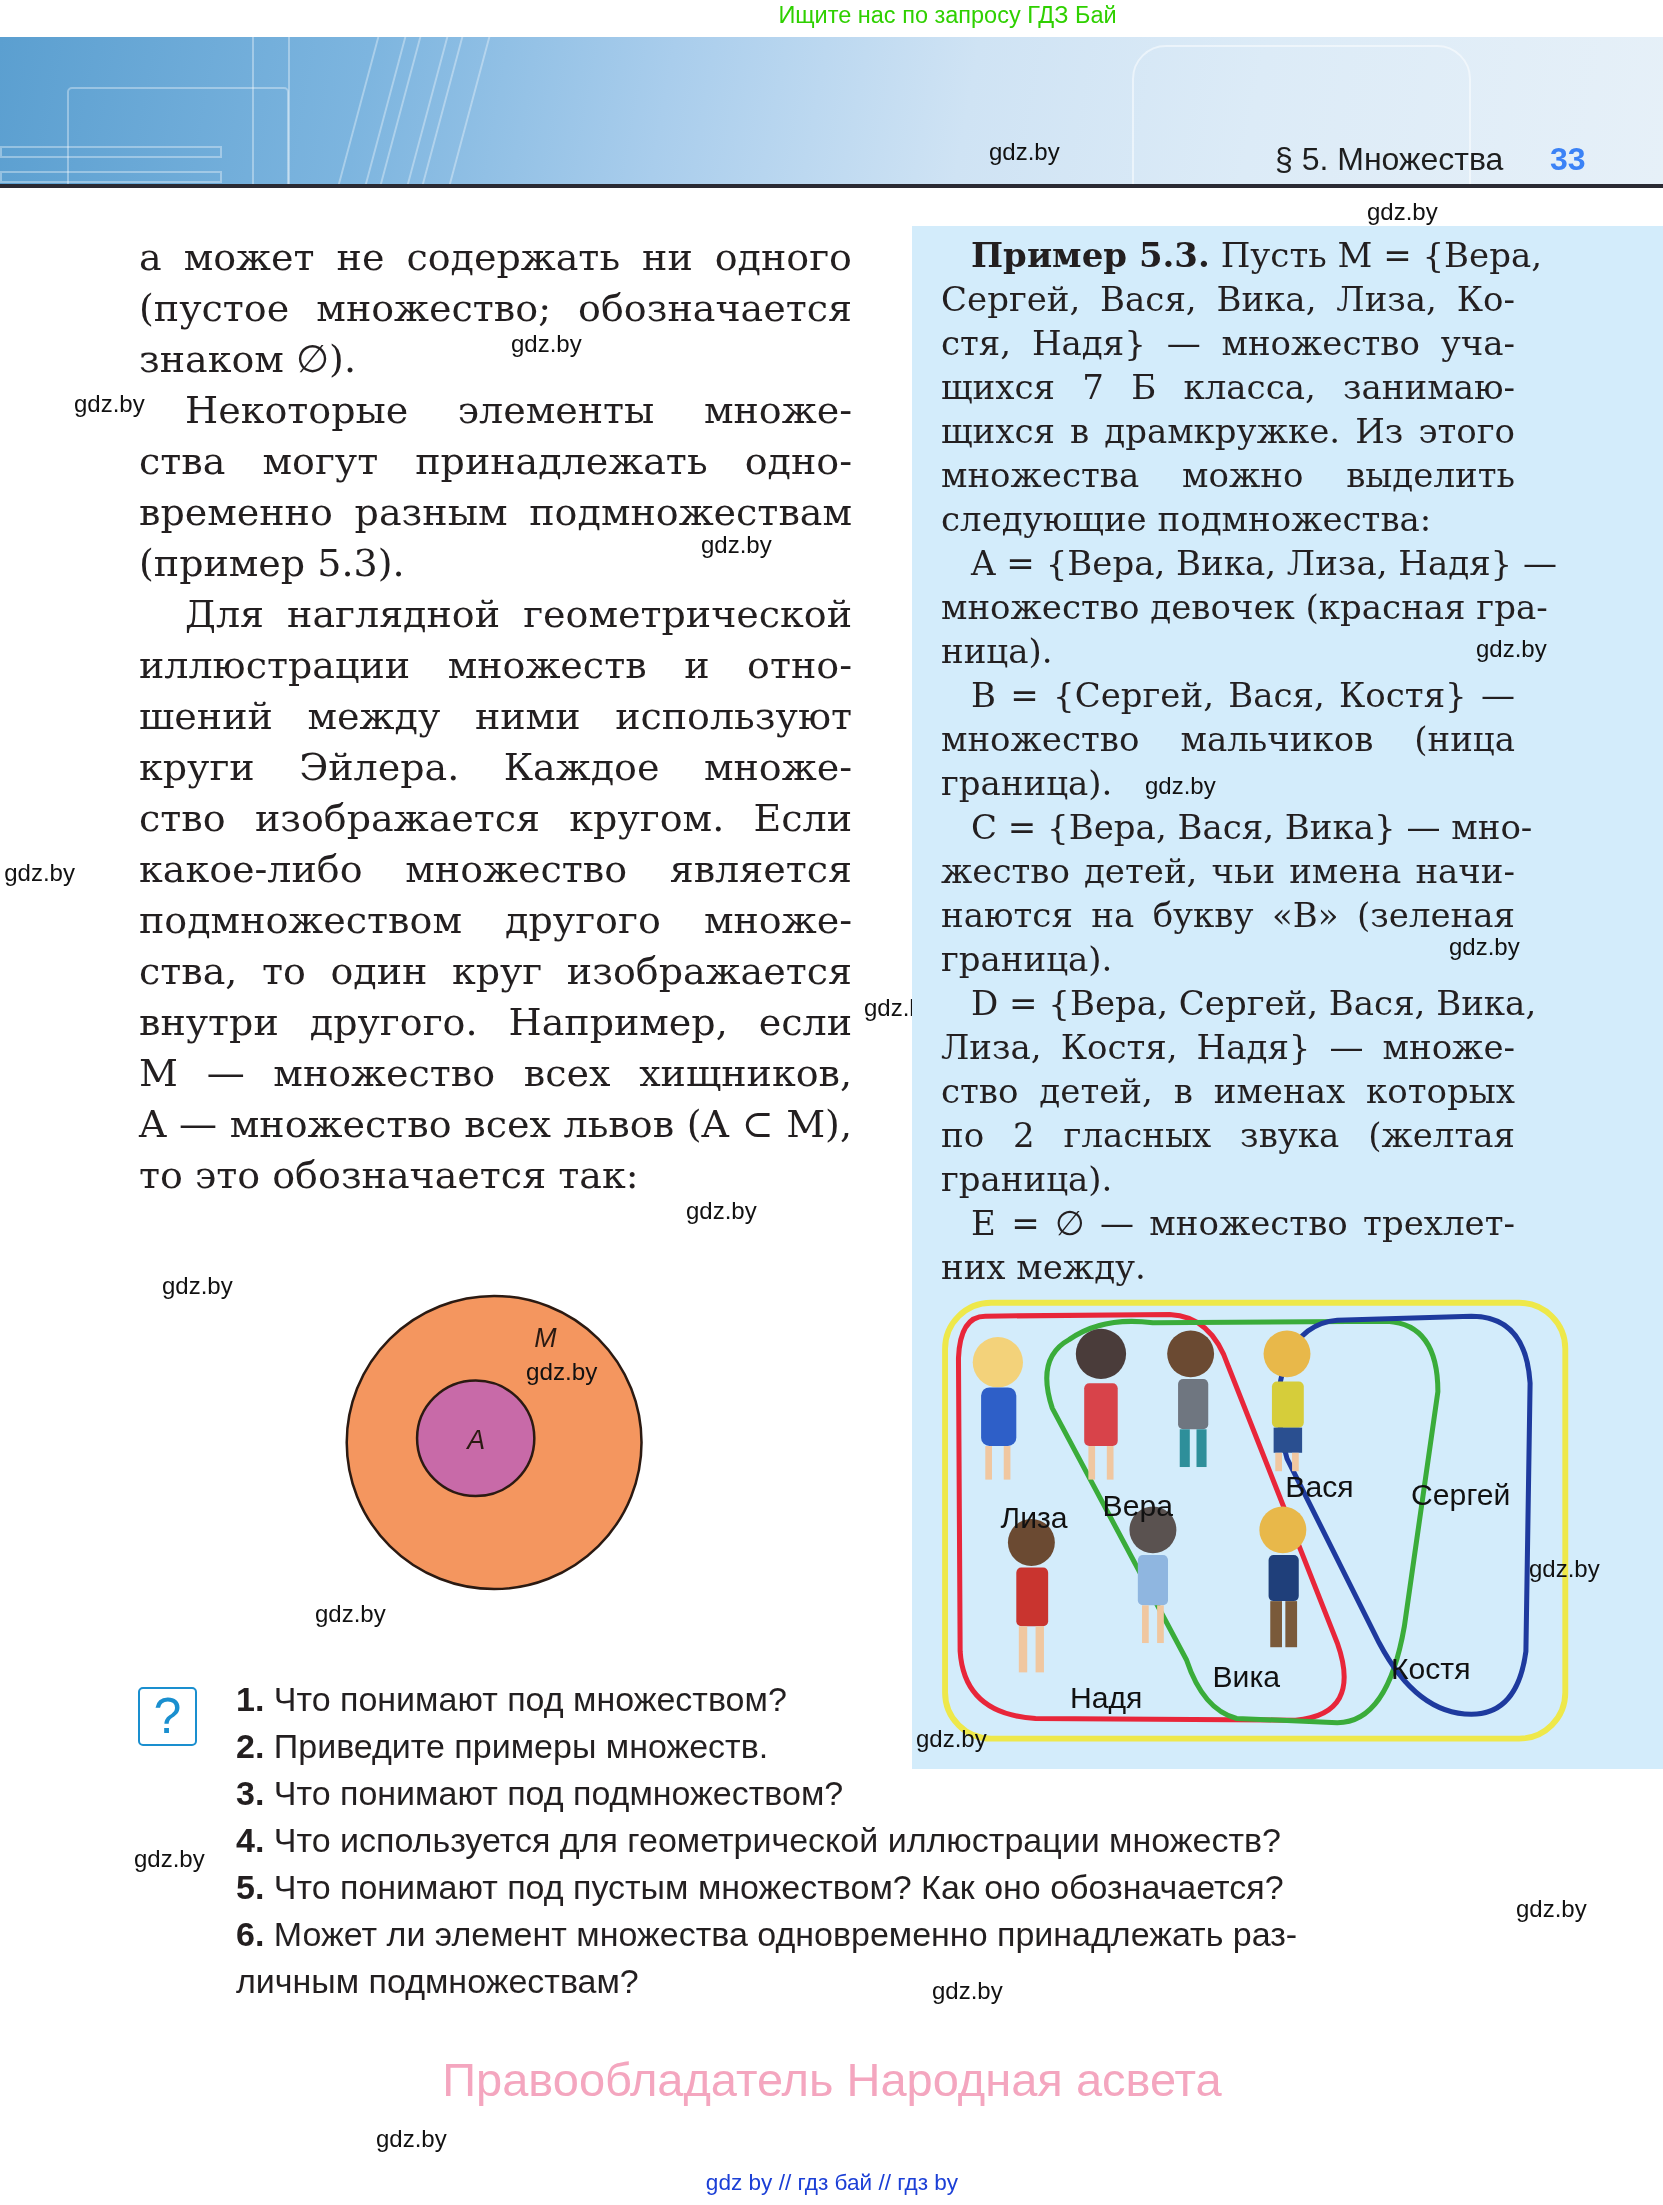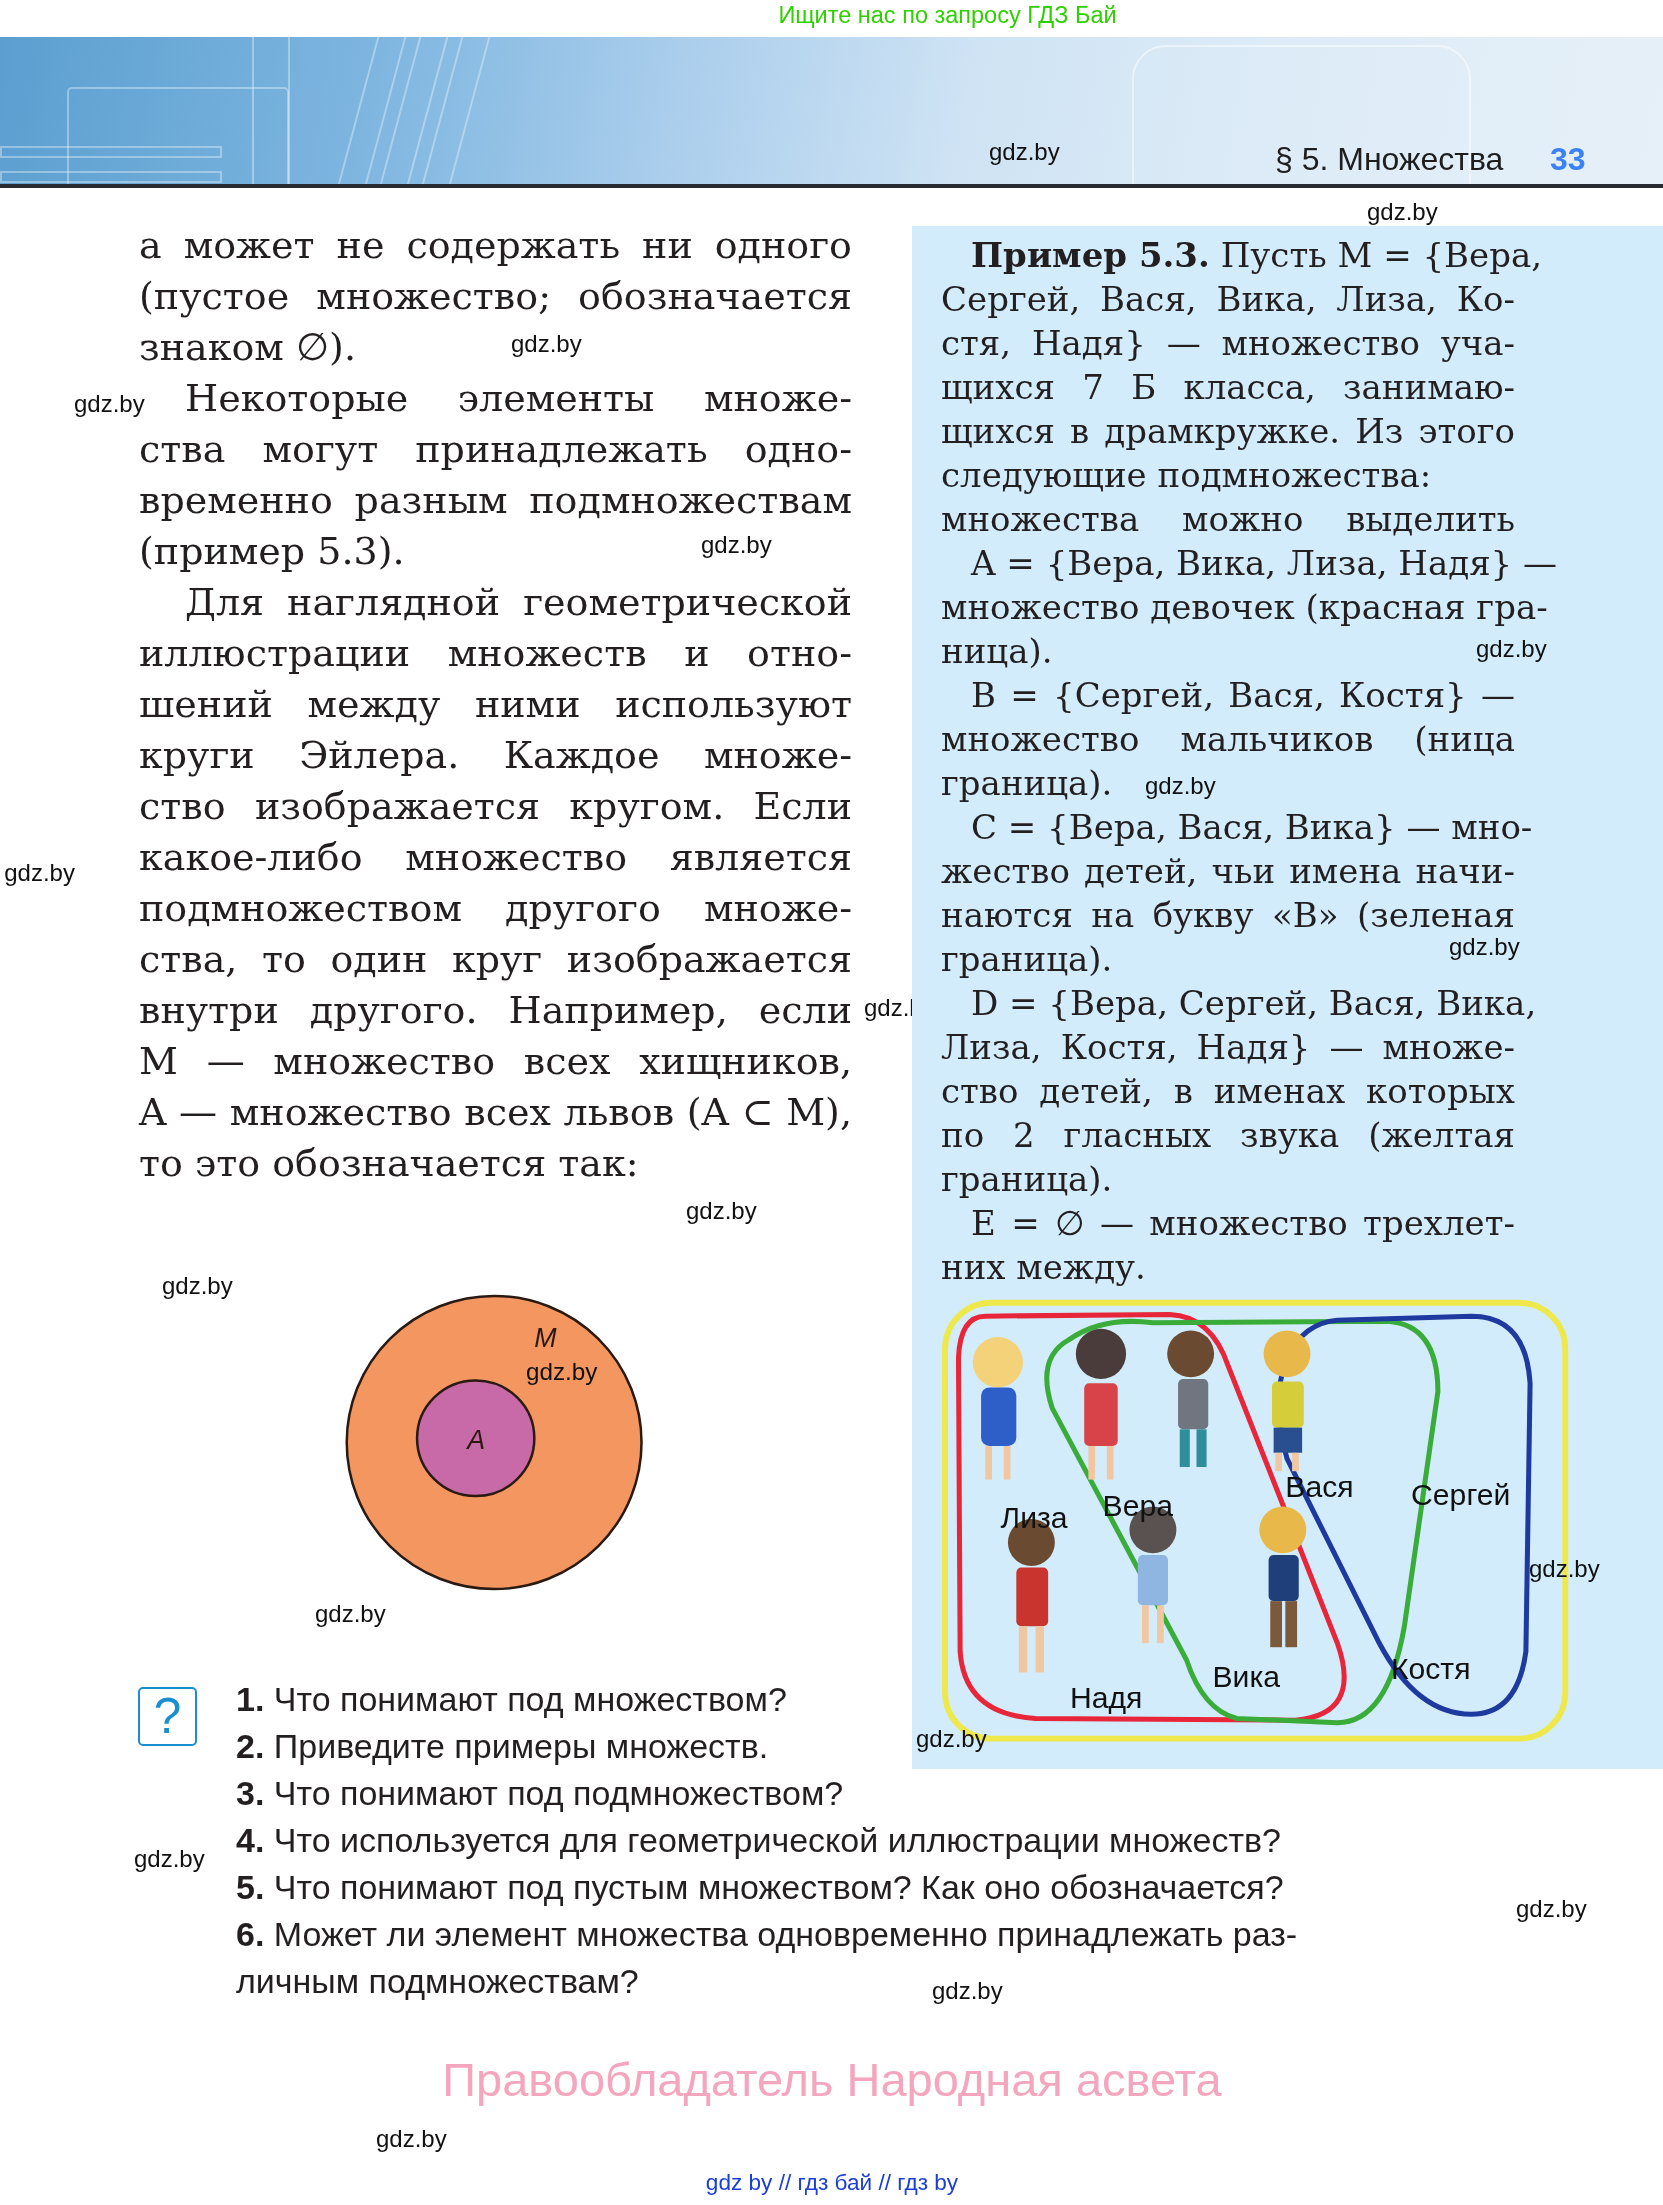--- a/index.html
+++ b/index.html
@@ -8,21 +8,21 @@
   .serif{font-family:"DejaVu Serif","Liberation Serif",serif;}
   .wm{position:absolute;font-family:"Liberation Sans",sans-serif;font-size:24px;color:#111;white-space:nowrap;}
   #top-search{top:1.7px;left:0;width:1895px;text-align:center;font-size:23.5px;color:#2fd000;font-family:"Liberation Sans",sans-serif;}
   #header-band{top:37px;left:0;width:1664px;height:149px;
     background:linear-gradient(100deg,#5b9fd0 0%,#7db5df 22%,#a9cdec 40%,#cfe3f4 58%,#dcebf7 75%,#e6f0f8 100%);overflow:hidden;}
   .trace{position:absolute;border:2.5px solid rgba(255,255,255,0.35);}
   #header-rule{top:184px;left:0;width:1664px;height:4.2px;background:#2a2a33;}
   #header-title{top:141px;left:1275px;font-size:32px;color:#1e1e1e;font-family:"Liberation Sans",sans-serif;text-align:center;}
   #header-page{top:141px;left:1550px;font-size:32px;font-weight:bold;color:#3b82f6;font-family:"Liberation Sans",sans-serif;}
 
-  .left-col{position:absolute;left:139px;width:713px;font-size:38px;line-height:51px;}
+  .left-col{position:absolute;left:139px;width:713px;font-size:38px;line-height:51px;margin-top:12px;}
   .line{display:block;white-space:nowrap;text-align:justify;text-align-last:justify;height:51px;}
   .line.last{text-align-last:left;}
   .line.ind{padding-left:46px;}
 
   #example-box{top:226px;left:912px;width:751px;height:1543px;background:#d3ecfb;}
   .right-col{position:absolute;left:941px;width:574px;font-size:34px;line-height:44px;}
   .right-col .line{height:44px;}
   .right-col .line.ind{padding-left:30px;}
 
   #euler-svg{position:absolute;left:335px;top:1275px;}
@@ -86,22 +86,22 @@
 <div class="wm" style="top:1600px;left:315px;">gdz.by</div>
 <div class="wm" style="top:198px;left:1367px;">gdz.by</div>
 
 <div id="example-box" class="abs"></div>
 <div class="right-col serif" style="top:233px;">
   <span class="line ind"><b>Пример 5.3.</b> <span>Пусть M = {Вера,</span></span>
   <span class="line">Сергей, Вася, Вика, Лиза, Ко-</span>
   <span class="line">стя, Надя} — множество уча-</span>
   <span class="line">щихся 7 Б класса, занимаю-</span>
   <span class="line">щихся в драмкружке. Из этого</span>
+  <span class="line">множества можно выделить</span>
   <span class="line last">следующие подмножества:</span>
-  <span class="line">множества можно выделить</span>
   <span class="line ind">A = {Вера, Вика, Лиза, Надя} —</span>
   <span class="line">множество девочек (красная гра-</span>
   <span class="line last">ница).</span>
   <span class="line ind">B = {Сергей, Вася, Костя} —</span>
   <span class="line">множество мальчиков (ница</span>
   <span class="line last">граница).</span>
   <span class="line ind">C = {Вера, Вася, Вика} — мно-</span>
   <span class="line">жество детей, чьи имена начи-</span>
   <span class="line">наются на букву «В» (зеленая</span>
   <span class="line last">граница).</span>

